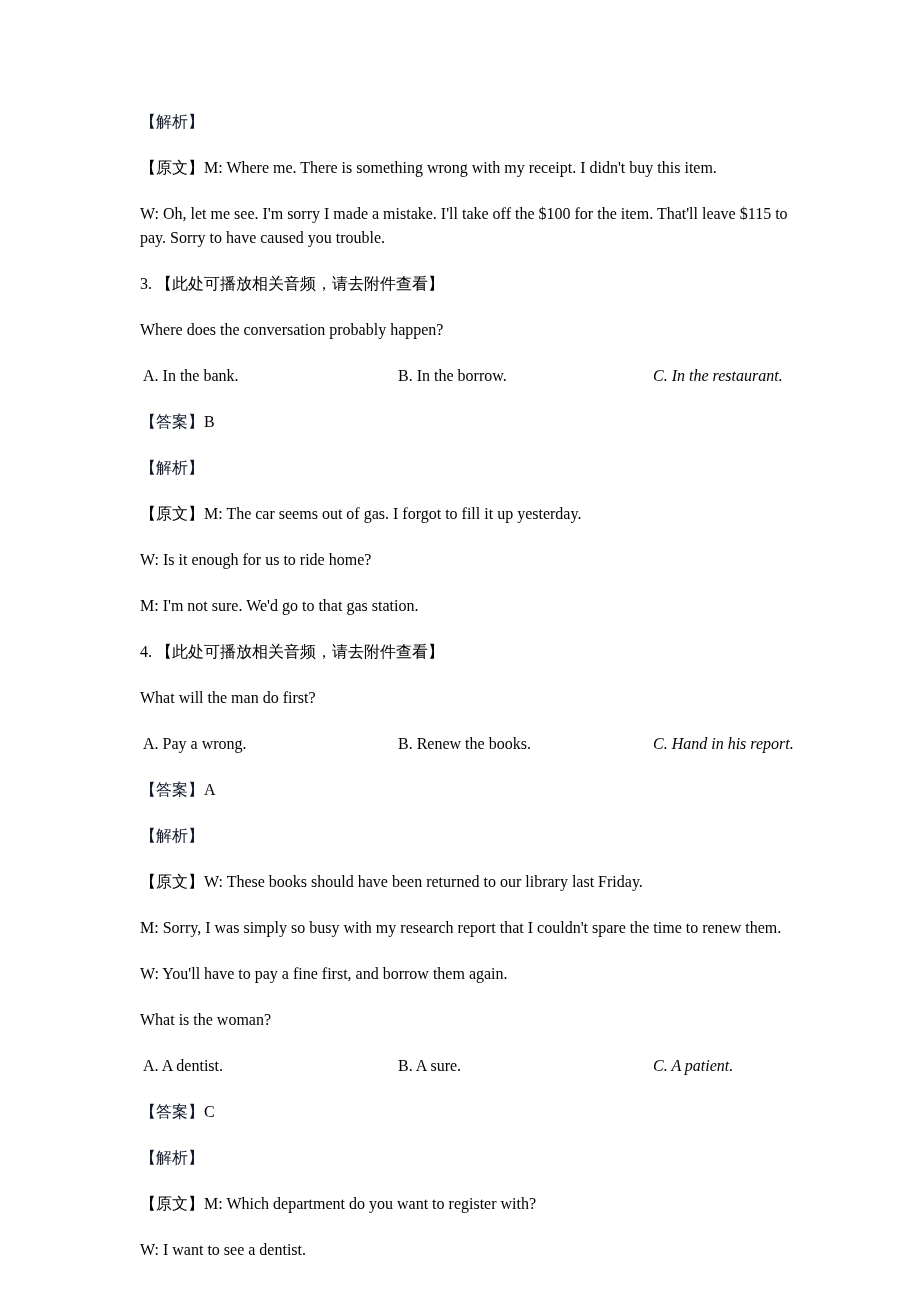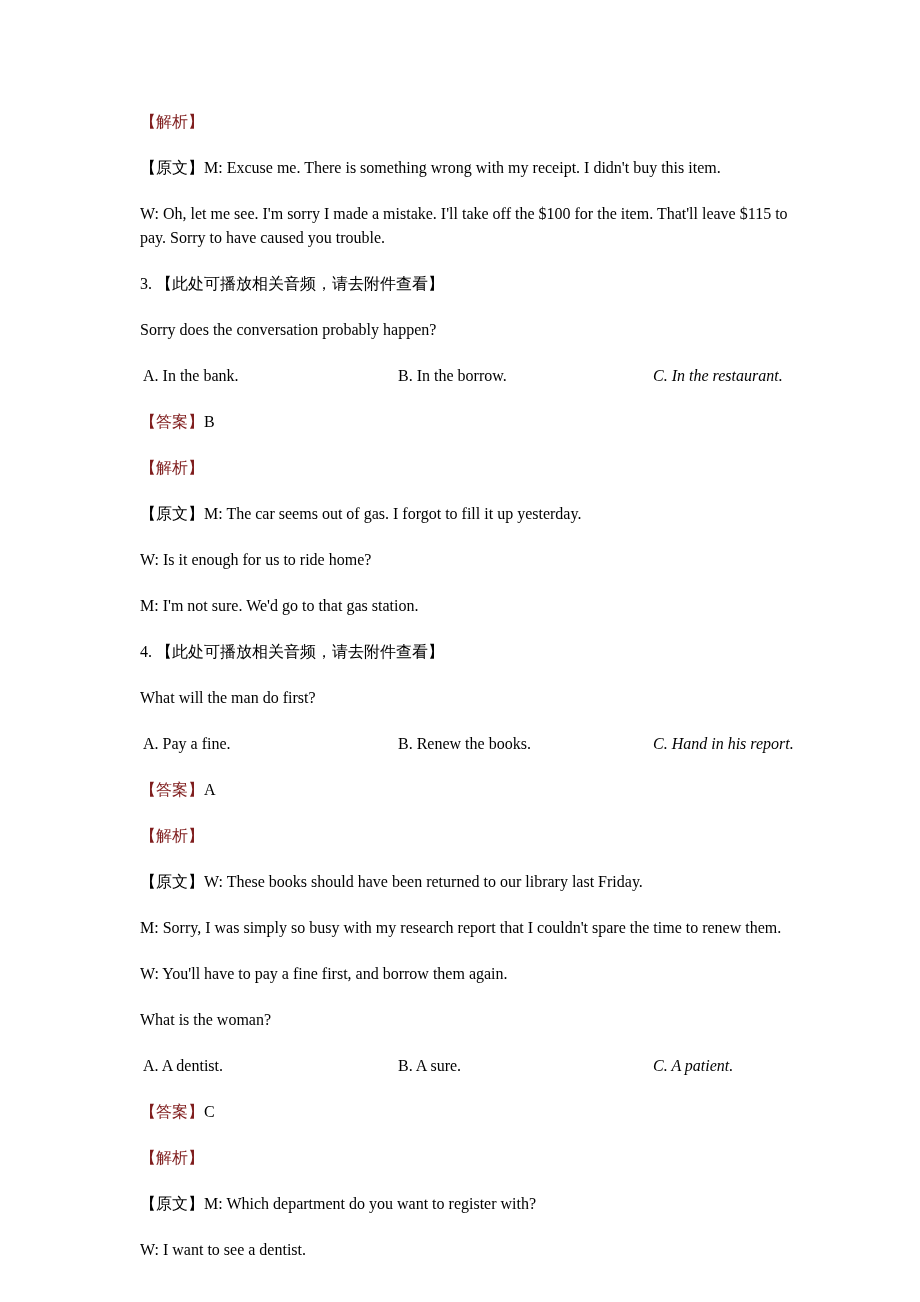--- a/index.html
+++ b/index.html
@@ -12,62 +12,62 @@
     width: 920px;
   }
   .page {
     padding: 110px 120px 60px 140px;
   }
   .line {
     margin: 0 0 22px 0;
     line-height: 1.5;
   }
   .blue {
-    color: #7f1d1d;
+    color: #0f172a;
   }
   .options {
     display: flex;
     margin: 0 0 22px 3px;
     line-height: 1.5;
   }
   .options > span {
     flex: 0 0 auto;
   }
   .opt-a { width: 255px; }
   .opt-b { width: 255px; }
   .opt-c { flex: 1; font-style: italic; }
 </style>
 </head>
 <body>
 
 <div class="page">
 
   <p class="line blue">【解析】</p>
-  <p class="line">【原文】M: Excuse me. There is something wrong with my receipt. I didn't buy this item.</p>
+  <p class="line">【原文】M: Where me. There is something wrong with my receipt. I didn't buy this item.</p>
   <p class="line">W: Oh, let me see. I'm sorry I made a mistake. I'll take off the $100 for the item. That'll leave $115 to pay. Sorry to have caused you trouble.</p>
 
   <p class="line">3. 【此处可播放相关音频，请去附件查看】</p>
-  <p class="line">Sorry does the conversation probably happen?</p>
+  <p class="line">Where does the conversation probably happen?</p>
   <div class="options">
     <span class="opt-a">A. In the bank.</span>
     <span class="opt-b">B. In the borrow.</span>
     <span class="opt-c">C. In the restaurant.</span>
   </div>
   <p class="line">
     <span class="blue">【答案】</span><span>B</span>
   </p>
   <p class="line blue">【解析】</p>
   <p class="line">【原文】M: The car seems out of gas. I forgot to fill it up yesterday.</p>
   <p class="line">W: Is it enough for us to ride home?</p>
   <p class="line">M: I'm not sure. We'd go to that gas station.</p>
 
   <p class="line">4. 【此处可播放相关音频，请去附件查看】</p>
   <p class="line">What will the man do first?</p>
   <div class="options">
-    <span class="opt-a">A. Pay a fine.</span>
+    <span class="opt-a">A. Pay a wrong.</span>
     <span class="opt-b">B. Renew the books.</span>
     <span class="opt-c">C. Hand in his report.</span>
   </div>
   <p class="line">
     <span class="blue">【答案】</span><span>A</span>
   </p>
   <p class="line blue">【解析】</p>
   <p class="line">【原文】W: These books should have been returned to our library last Friday.</p>
   <p class="line">M: Sorry, I was simply so busy with my research report that I couldn't spare the time to renew them.</p>
   <p class="line">W: You'll have to pay a fine first, and borrow them again.</p>

